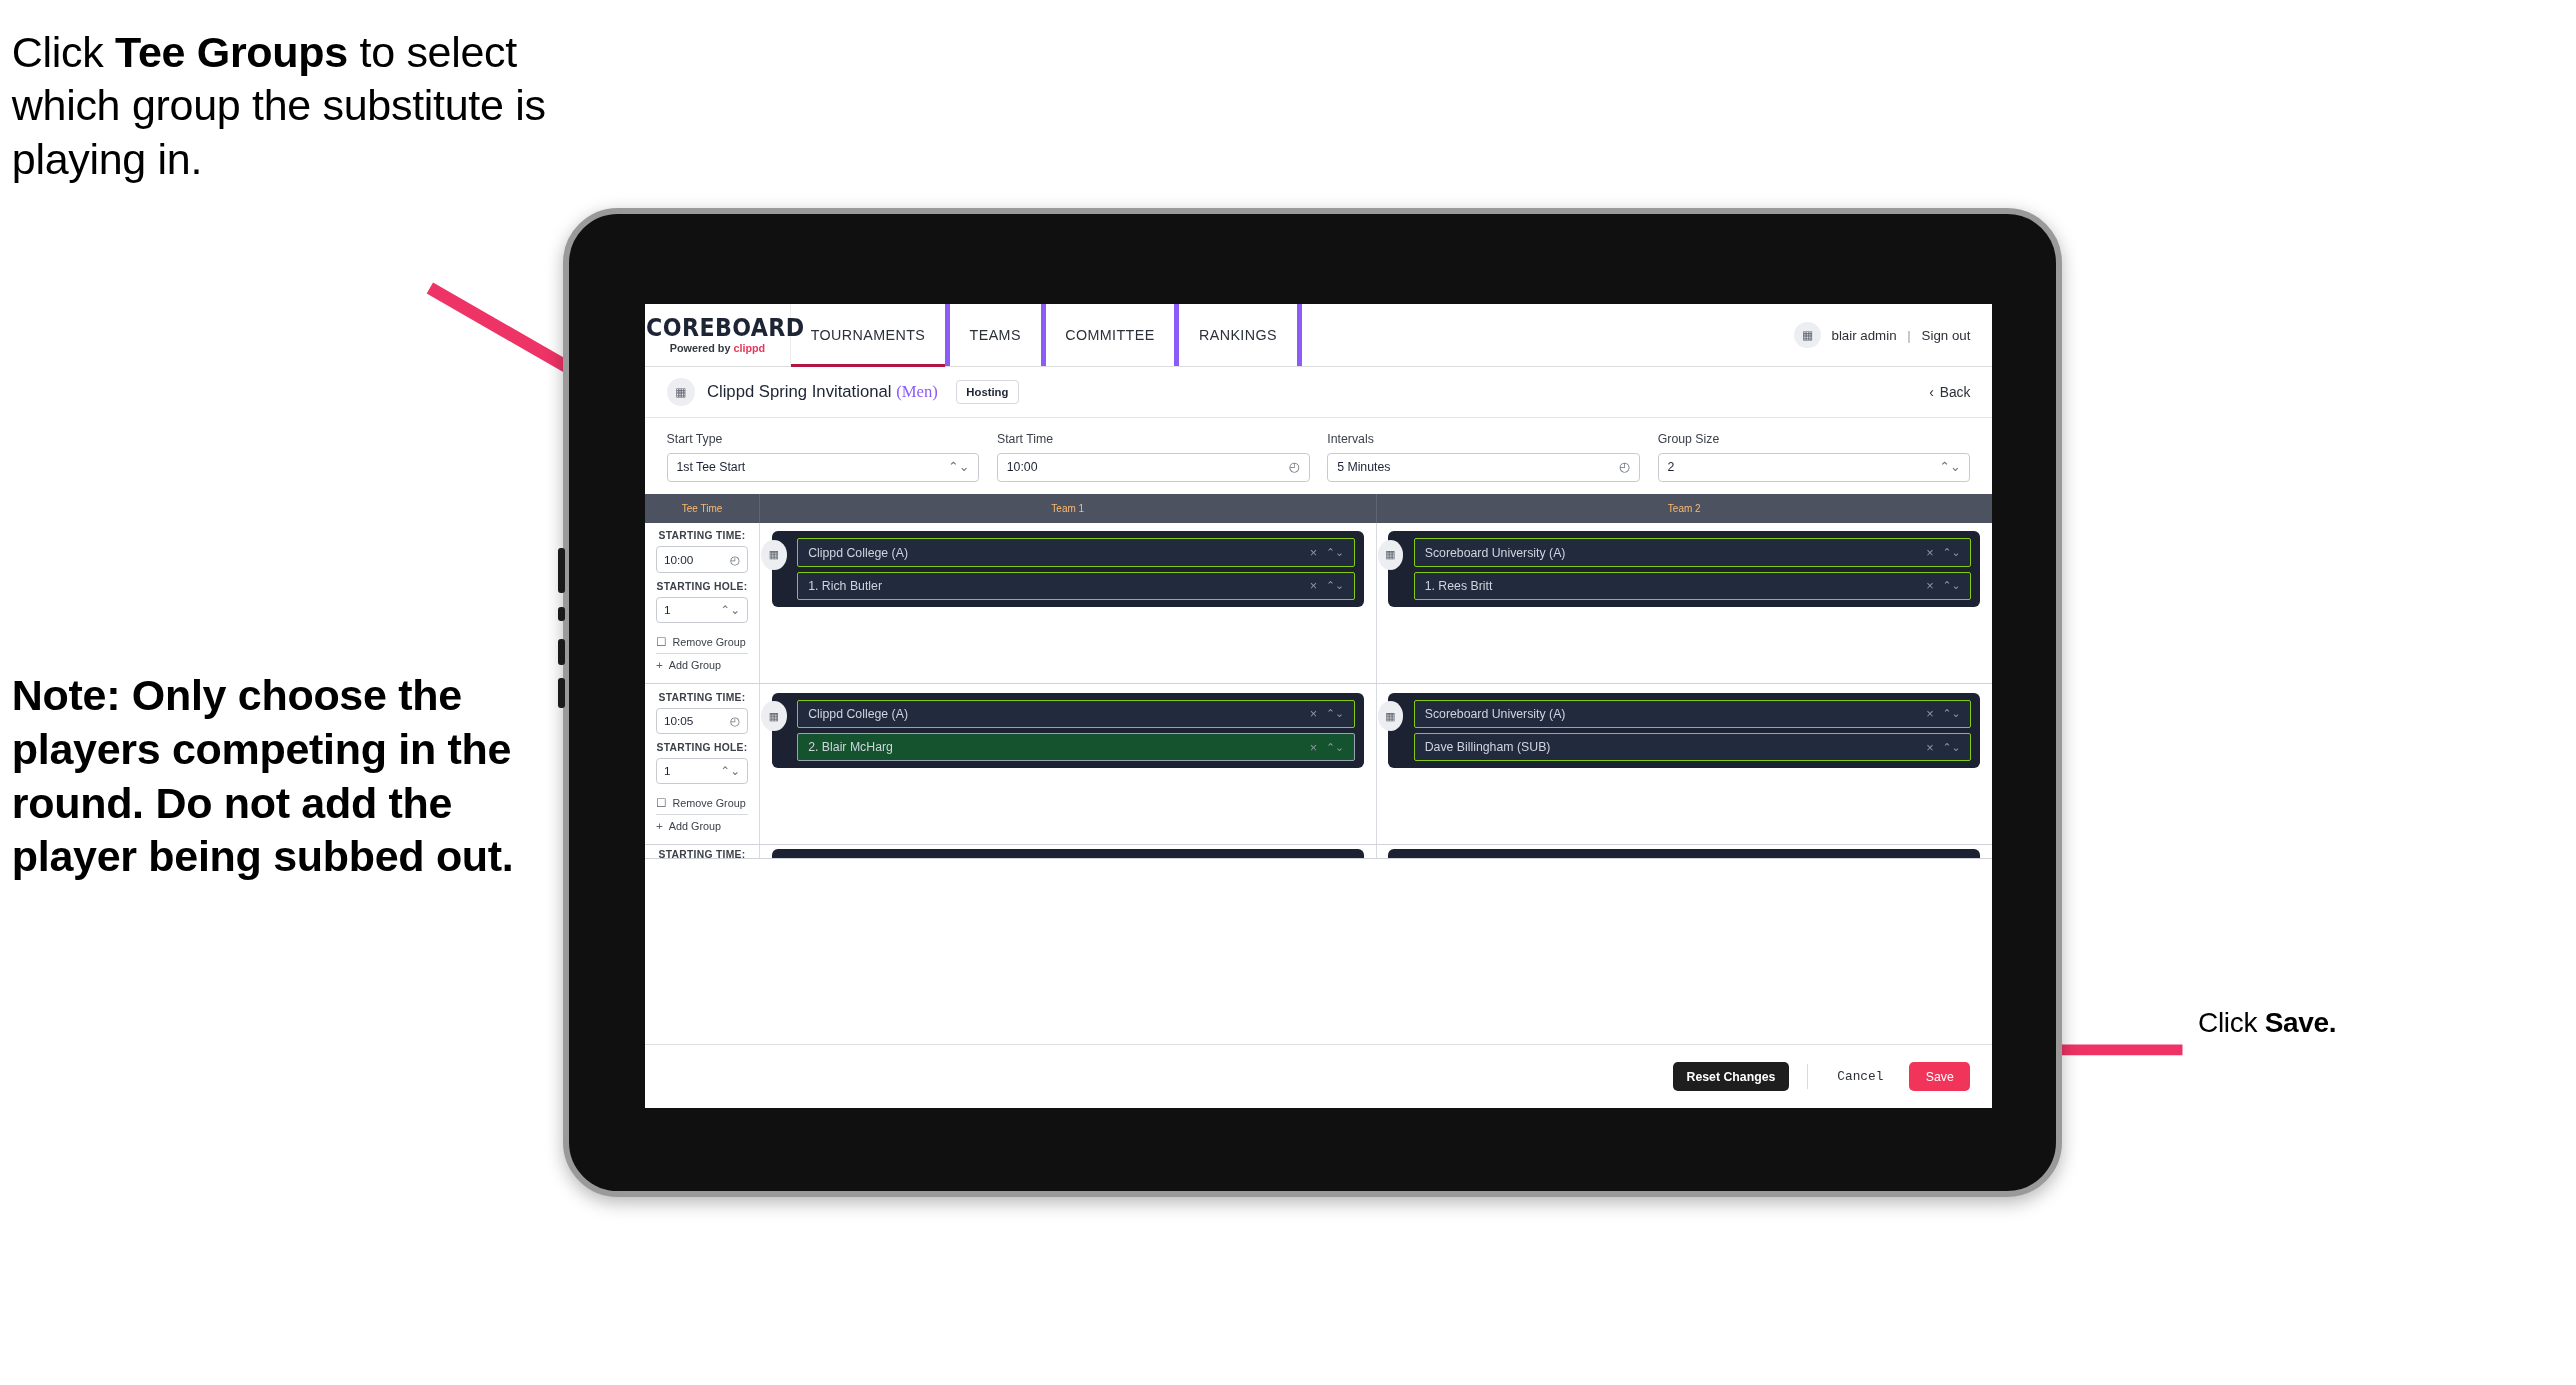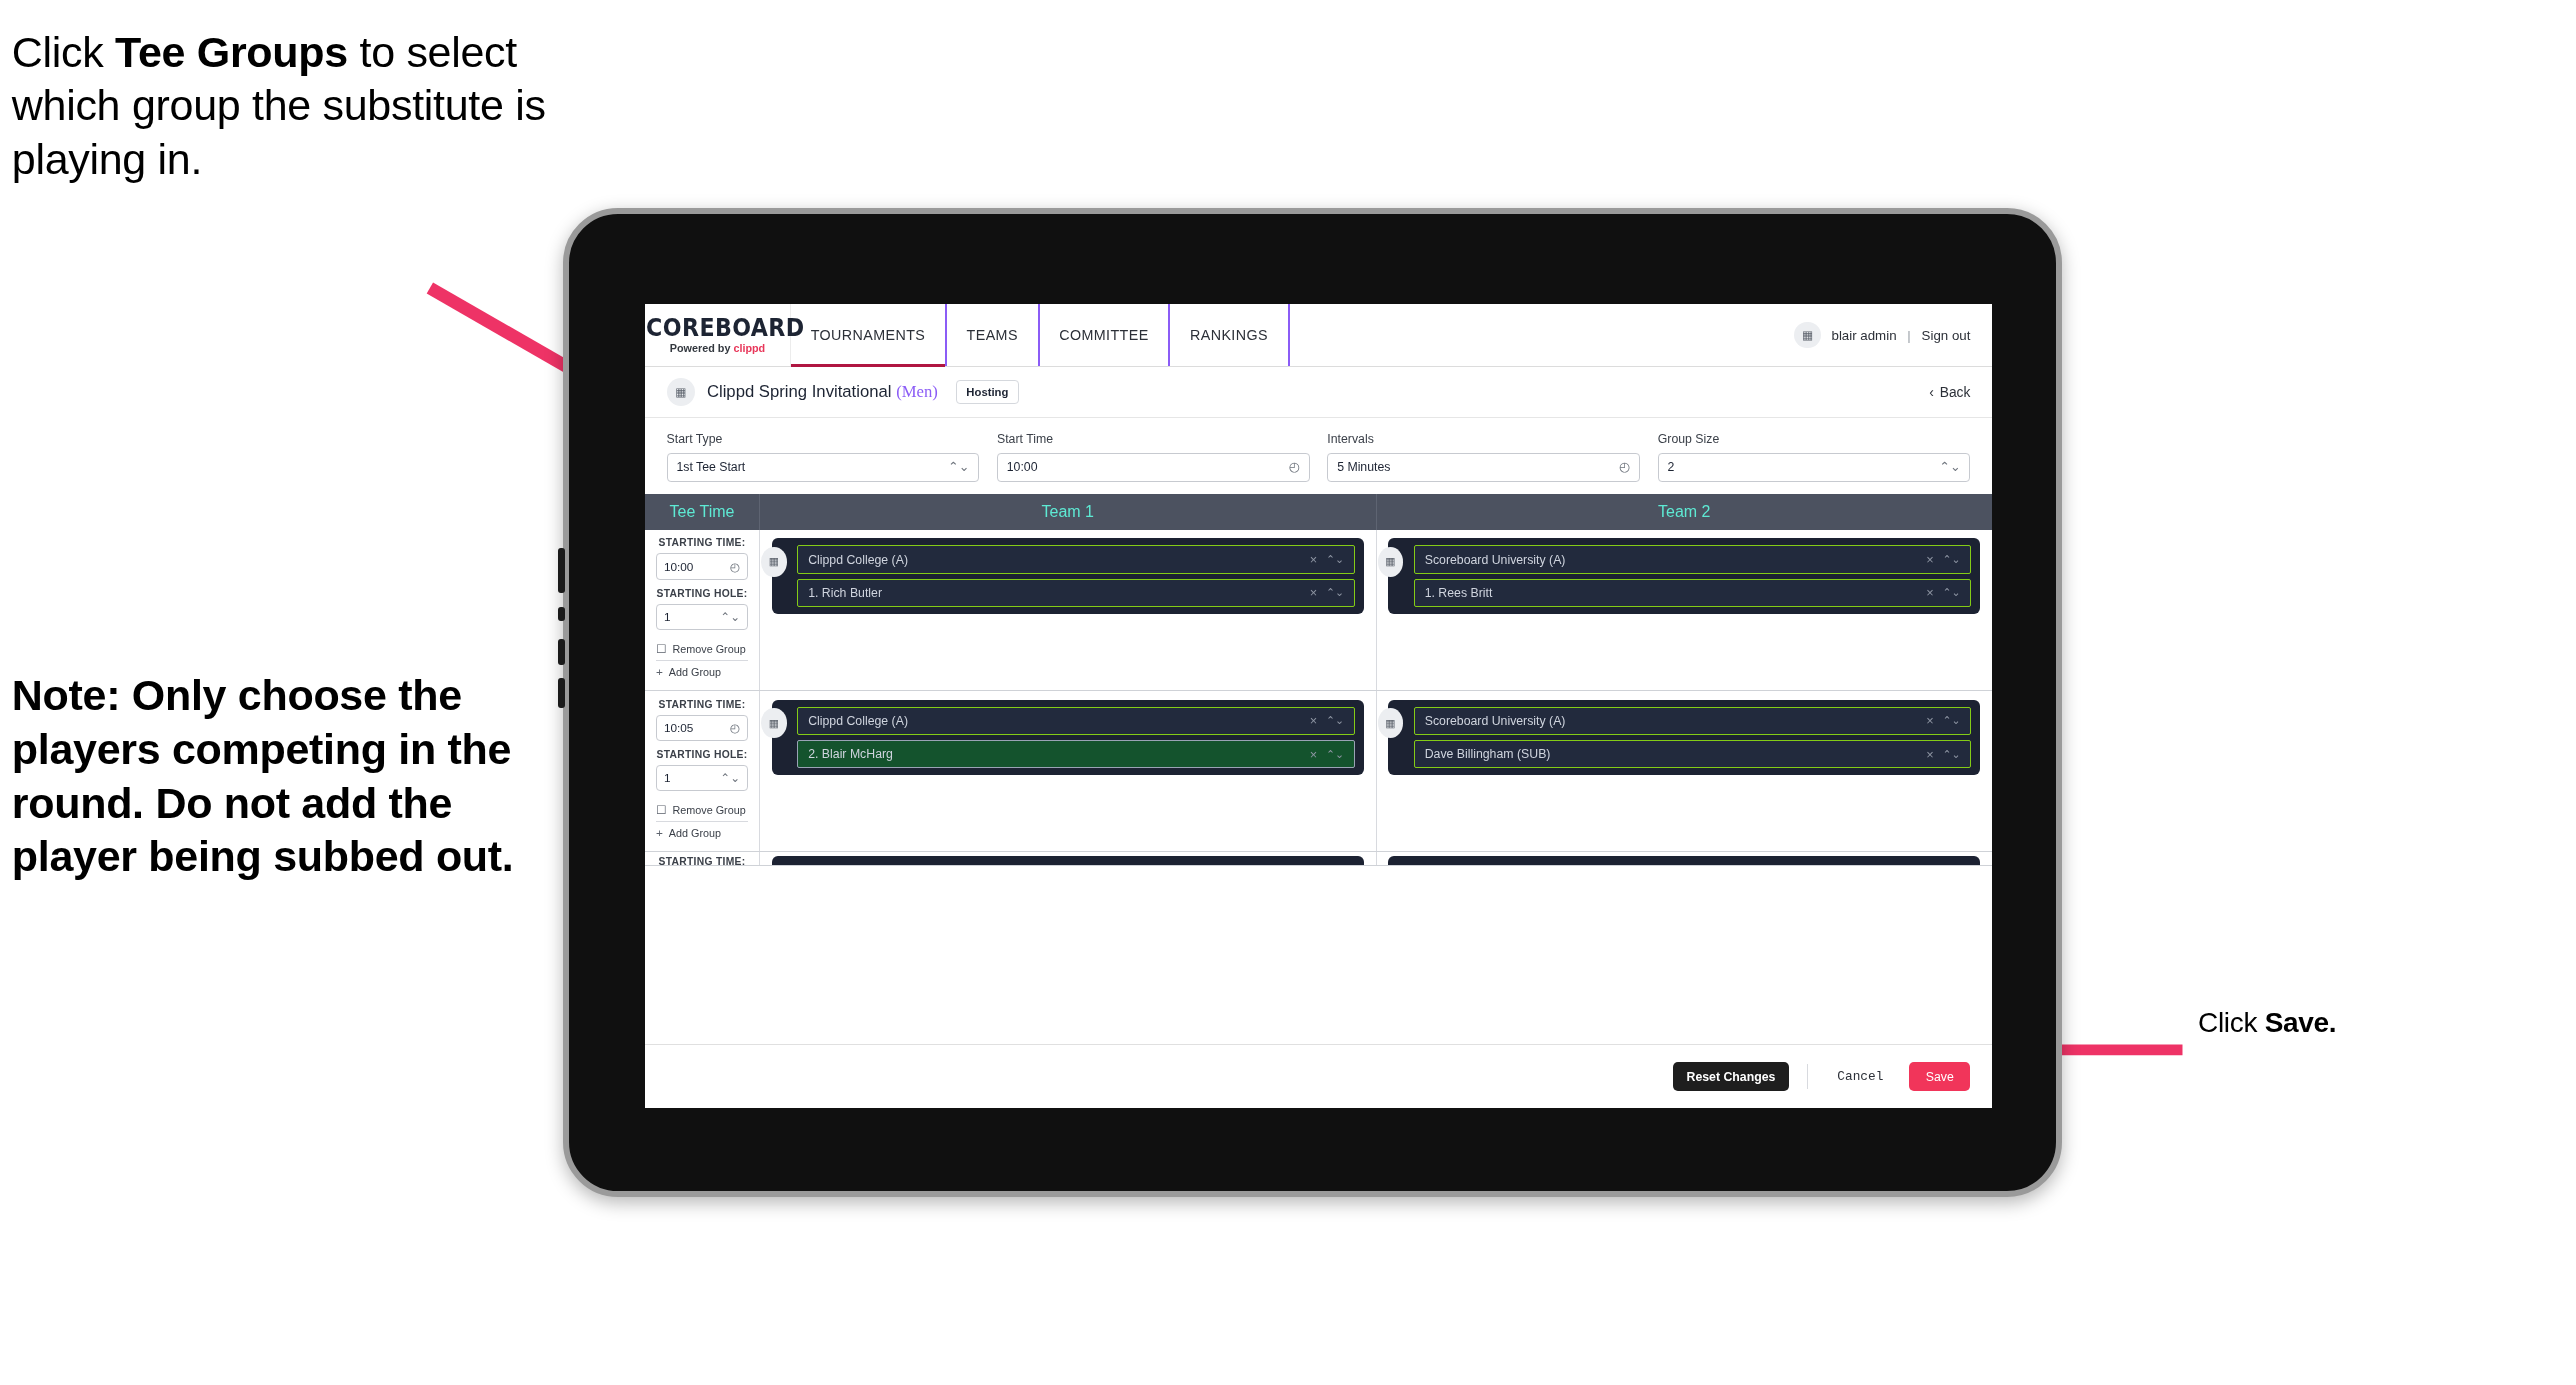--- a/index.html
+++ b/index.html
@@ -85,21 +85,21 @@
   .brand-sub { font-size: 10.8px; color: #33383f; margin-top: 2.9px; font-weight: 600; }
   .brand-sub .clippd { color: #e8375a; font-weight: bold; }
 
   .navtabs { display: flex; align-items: stretch; }
   .navtab {
     display: flex; align-items: center;
     padding: 0 19.7px;
     font-size: 14.3px;
     color: #2c3038;
     letter-spacing: 0.4px;
-    border-right: 2px solid #8b5cf6;
+    border-right: 5px solid #8b5cf6;
     position: relative;
     white-space: nowrap;
   }
   .navtab.active::after {
     content: "";
     position: absolute; left: 0; right: 0; bottom: -1px;
     height: 2.9px; background: #b01641;
   }
   .nav-right {
     margin-left: auto;
@@ -156,22 +156,22 @@
     display: flex; align-items: center;
     padding: 0 8.8px;
     font-size: 12.3px; color: #1d2433;
   }
   .field-box .val { flex: 1; }
   .field-box .ic { color: #6e747d; font-size: 12.8px; line-height: 1; }
 
   
   .tbl { flex: 1; display: flex; flex-direction: column; min-height: 0; }
   .thead {
-    display: flex; background: #4c5260; color: #5eead4;
-    font-size: 16px; flex: none;
+    display: flex; background: #4c5260; color: #fdba74;
+    font-size: 10px; flex: none;
   }
   .th { padding: 8.8px 0; text-align: center; }
   .th-tee { width: 115px; border-right: 1px solid #5e6472; }
   .th-t1 { flex: 1; border-right: 1px solid #5e6472; }
   .th-t2 { flex: 1; }
 
   .tbody { flex: 1; overflow: hidden; background: #fff; }
 
   .trow { display: flex; border-bottom: 1px solid #cfd2d7; align-items: stretch; }
   .cell-tee {

